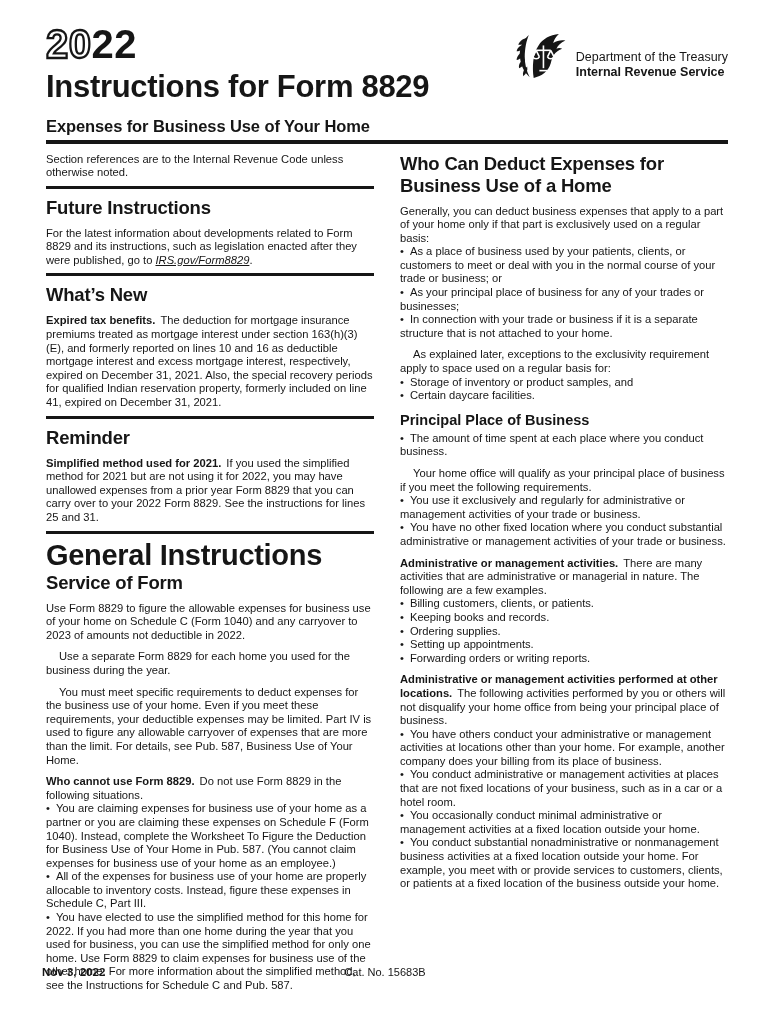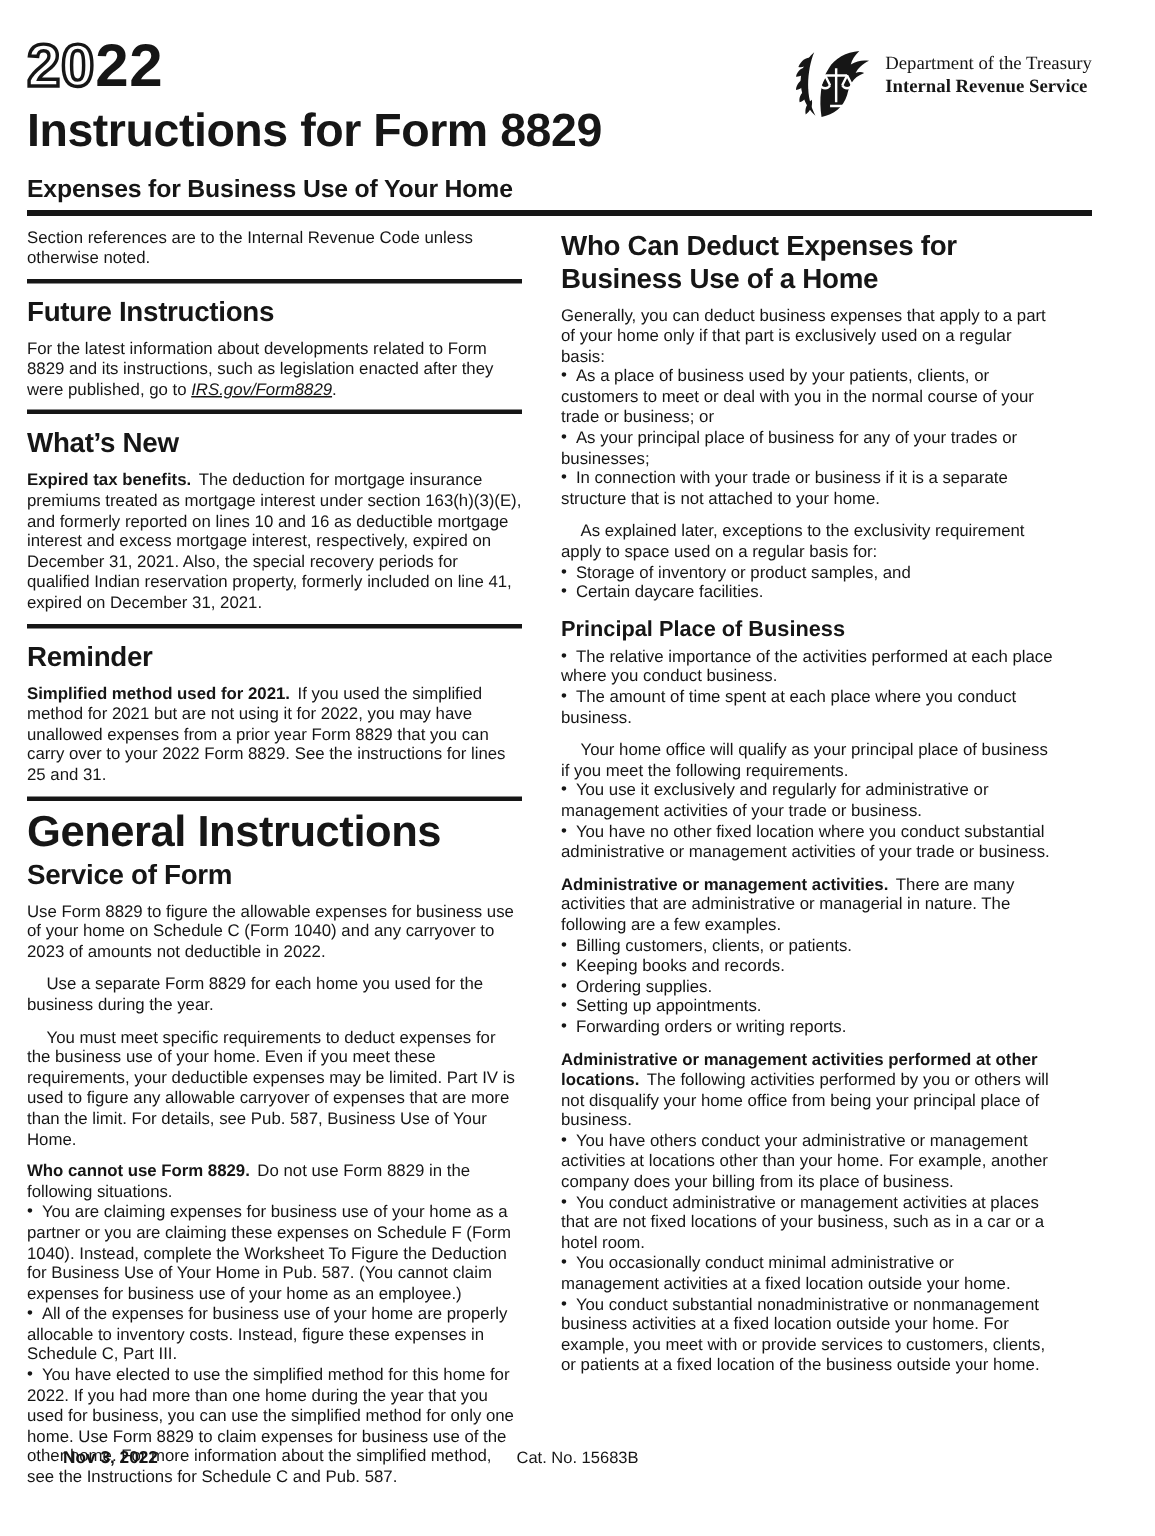--- a/index.html
+++ b/index.html
@@ -3,30 +3,30 @@
 <meta charset="utf-8">
 <style>
   * { box-sizing: border-box; margin: 0; padding: 0; }
   html, body { background: #e8e8e8; }
   body { font-family: "Liberation Sans", sans-serif; color: #161616; }
   .page {
     position: relative;
     width: 770px; height: 1024px;
     margin: 0 auto;
     background: #ffffff;
-    padding: 24px 42px 0 18px;
+    padding: 24px 42px 0 46px;
     overflow: hidden;
   }
   
   .masthead { display: flex; justify-content: space-between; align-items: flex-start; }
   .year { font-size: 40px; font-weight: 800; line-height: 40px; letter-spacing: 0.5px; }
   .yr-outline { color: #ffffff; -webkit-text-stroke: 2.3px #161616; }
   .yr-solid { color: #161616; }
   .doc-title { font-size: 31px; font-weight: 700; letter-spacing: -0.3px; margin-top: 5px; }
-  .mast-right { display: flex; gap: 9px; margin-top: 8px; align-items: flex-start; font-family: Liberation Serif, serif; }
+  .mast-right { display: flex; gap: 9px; margin-top: 8px; align-items: flex-end; }
   .irs-logo { width: 52px; height: 48px; flex: 0 0 auto; }
   .agency-text { font-size: 12.5px; line-height: 15px; padding-top: 3px; }
   .agency-line2 { font-weight: 700; }
   
   .subtitle { font-size: 16.5px; font-weight: 700; margin-top: 12px; letter-spacing: -0.1px; }
   .title-rule { height: 3.5px; background: #161616; margin-top: 4px; margin-bottom: 9px; }
   
   .columns { display: flex; gap: 26px; }
   .col { width: 330px; font-size: 11.2px; line-height: 13.6px; }
   .col > :first-child { margin-top: 0 !important; }
@@ -110,21 +110,20 @@
     <section class="col">
         <div class="h2">Who Can Deduct Expenses for Business Use of a Home</div>
         <p class="para">Generally, you can deduct business expenses that apply to a part of your home only if that part is exclusively used on a regular basis:</p>
         <div class="bullet"><span class="dot">•</span>As a place of business used by your patients, clients, or customers to meet or deal with you in the normal course of your trade or business; or</div>
         <div class="bullet"><span class="dot">•</span>As your principal place of business for any of your trades or businesses;</div>
         <div class="bullet"><span class="dot">•</span>In connection with your trade or business if it is a separate structure that is not attached to your home.</div>
         <p class="para indent">As explained later, exceptions to the exclusivity requirement apply to space used on a regular basis for:</p>
         <div class="bullet"><span class="dot">•</span>Storage of inventory or product samples, and</div>
         <div class="bullet"><span class="dot">•</span>Certain daycare facilities.</div>
         <div class="h3">Principal Place of Business</div>
-        <div class="bullet"><span class="dot">•</span>The relative importance of the activities performed at each place where you conduct business.</div>
         <div class="bullet"><span class="dot">•</span>The amount of time spent at each place where you conduct business.</div>
         <p class="para indent">Your home office will qualify as your principal place of business if you meet the following requirements.</p>
         <div class="bullet"><span class="dot">•</span>You use it exclusively and regularly for administrative or management activities of your trade or business.</div>
         <div class="bullet"><span class="dot">•</span>You have no other fixed location where you conduct substantial administrative or management activities of your trade or business.</div>
         <p class="para"><b class="lead">Administrative or management activities.</b>There are many activities that are administrative or managerial in nature. The following are a few examples.</p>
         <div class="bullet"><span class="dot">•</span>Billing customers, clients, or patients.</div>
         <div class="bullet"><span class="dot">•</span>Keeping books and records.</div>
         <div class="bullet"><span class="dot">•</span>Ordering supplies.</div>
         <div class="bullet"><span class="dot">•</span>Setting up appointments.</div>
         <div class="bullet"><span class="dot">•</span>Forwarding orders or writing reports.</div>

